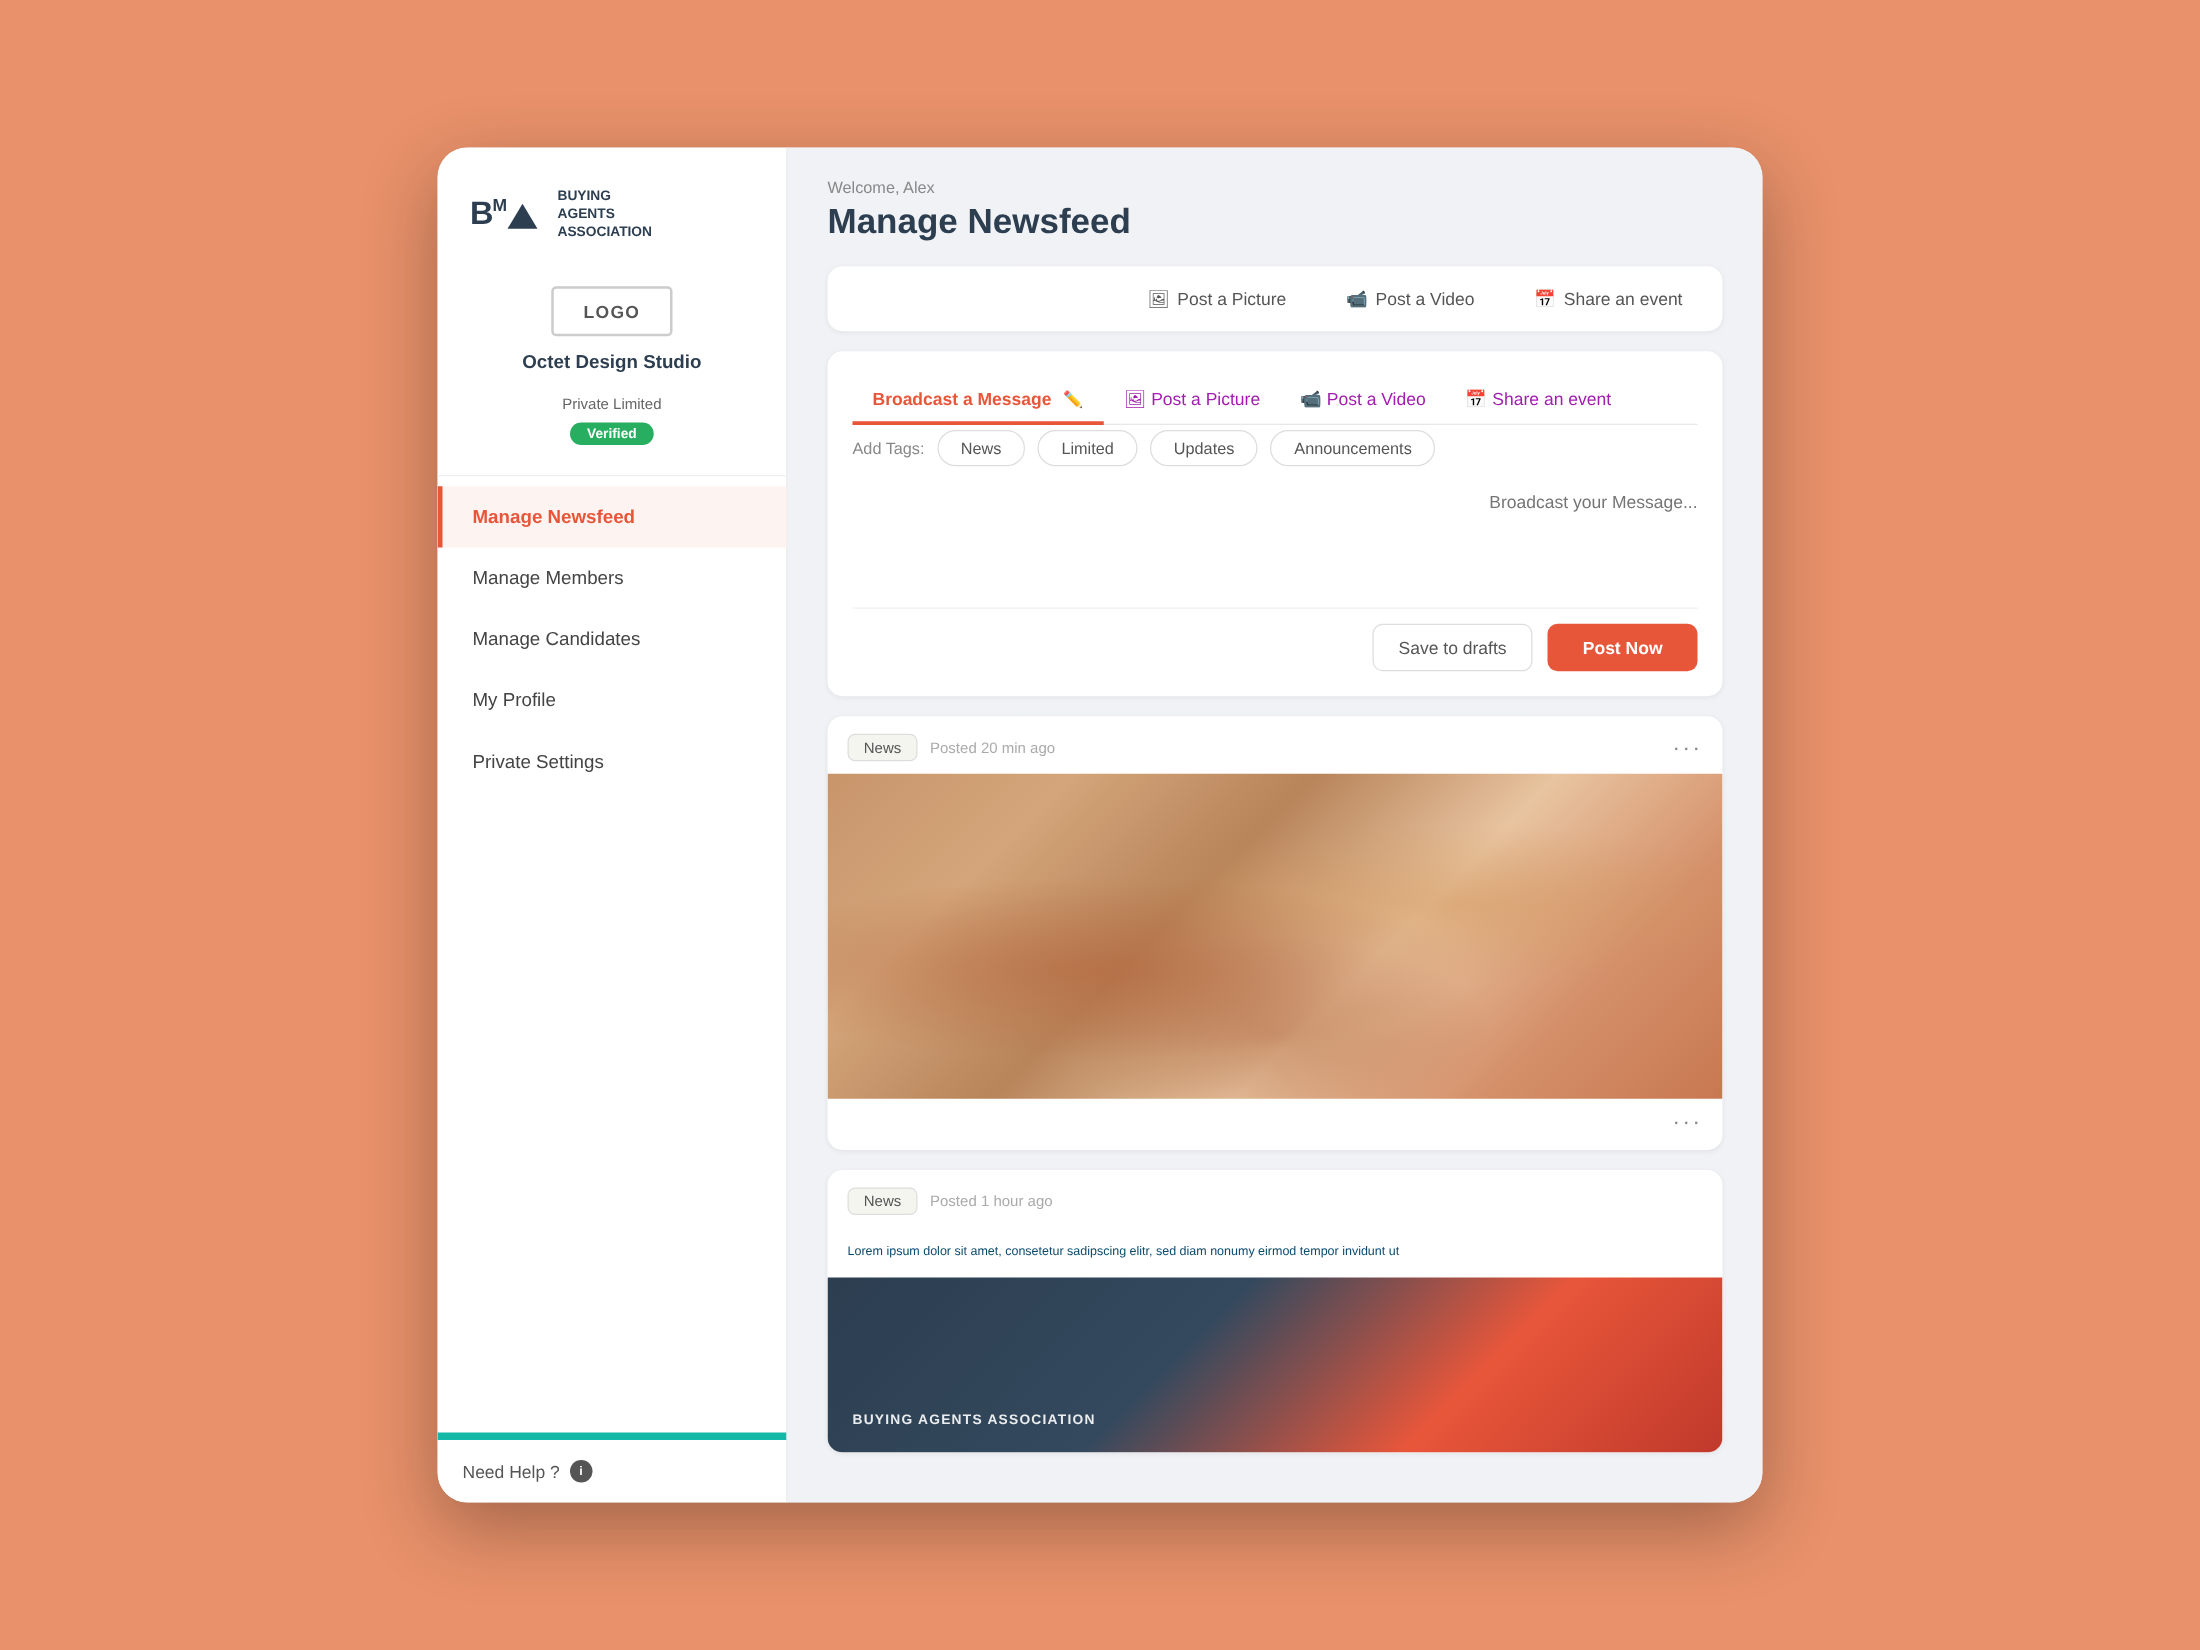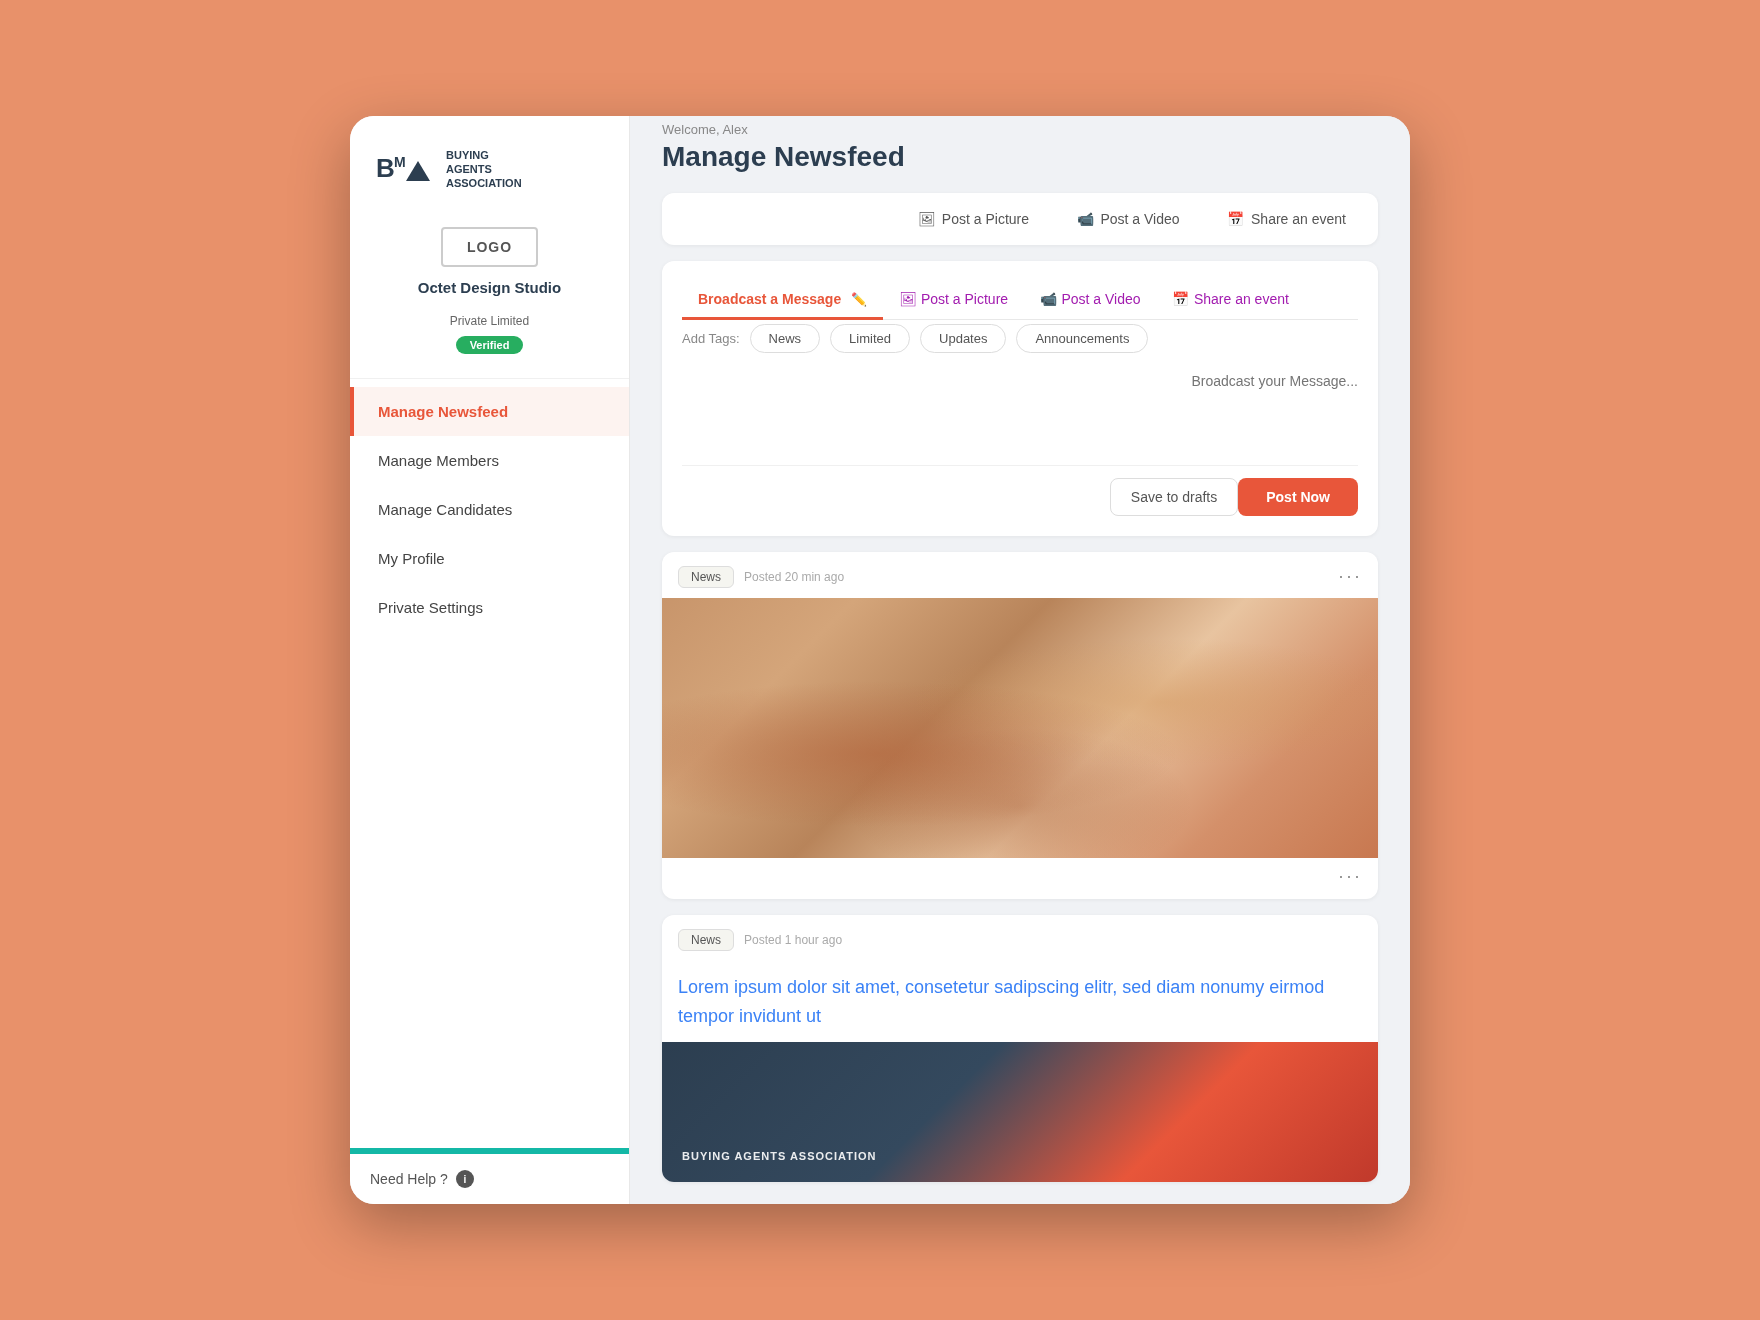--- a/index.html
+++ b/index.html
@@ -124,21 +124,21 @@
       justify-content: center;
       color: #fff;
       font-size: 10px;
       font-weight: 700;
     }
     
     .main-content {
       flex: 1;
       background: #f0f2f5;
       overflow-y: auto;
-      padding: 6px 32px;
+      padding: 24px 32px;
     }
     .welcome-text {
       font-size: 13px;
       color: #888;
       margin-bottom: 4px;
     }
     .page-title {
       font-size: 28px;
       font-weight: 700;
       color: #2c3e50;
@@ -217,20 +217,21 @@
       height: 80px;
       font-family: inherit;
       background: transparent;
       padding: 4px 0;
       text-align: right;
     }
     
     .action-buttons {
       display: flex;
       justify-content: flex-end;
+      gap: 12px;
       margin-top: 12px;
       padding-top: 12px;
       border-top: 1px solid #f0f0f0;
     }
     .btn-draft {
       padding: 10px 20px;
       border-radius: 8px;
       border: 1.5px solid #ddd;
       background: #fff;
       font-size: 14px;
@@ -315,22 +316,22 @@
       bottom: 20px;
       left: 20px;
       font-size: 11px;
       font-weight: 700;
       color: #fff;
       letter-spacing: 1px;
       opacity: 0.9;
     }
     .post-excerpt {
       padding: 12px 16px;
-      font-size: 18px;
-      color: #3b82f6;
+      font-size: 10px;
+      color: #0c4a6e;
       line-height: 1.6;
     }
     .feed-post-footer {
       display: flex;
       justify-content: flex-end;
       padding: 8px 16px 12px;
     }
     
     .post-actions-bar {
       display: flex;

